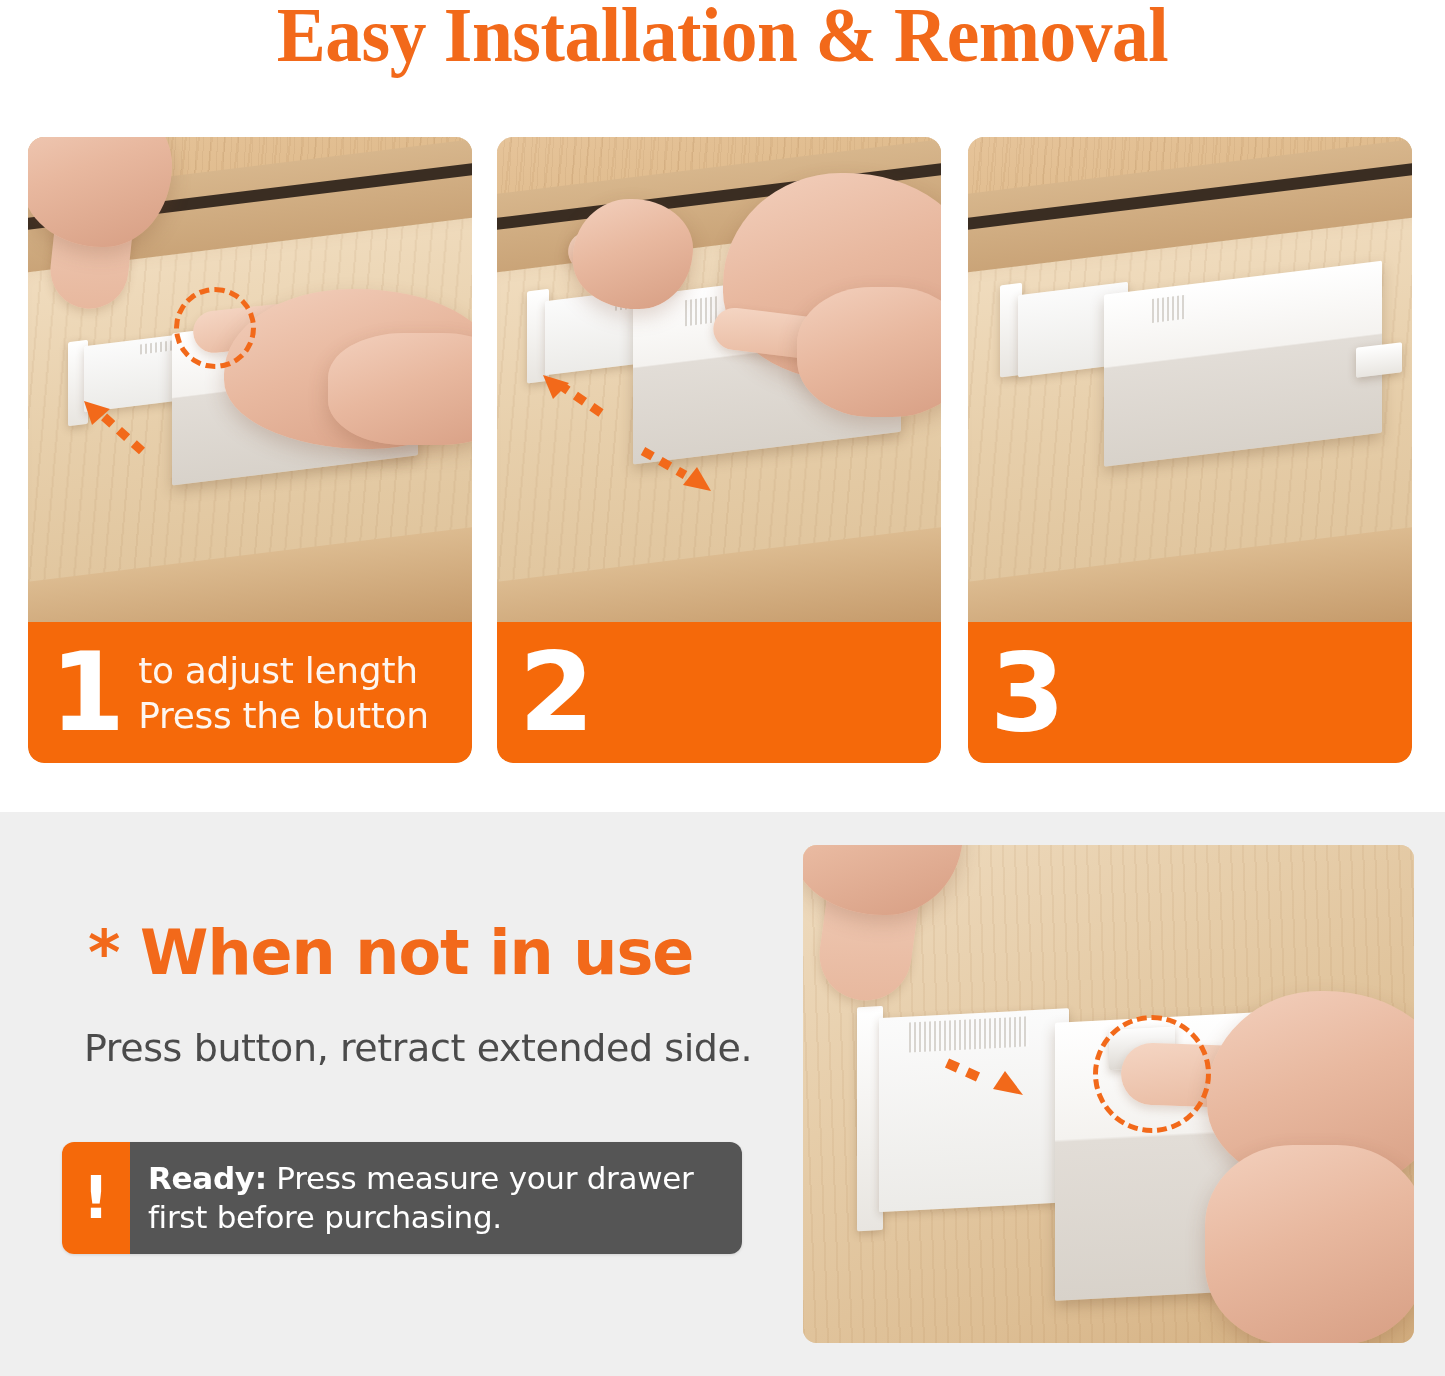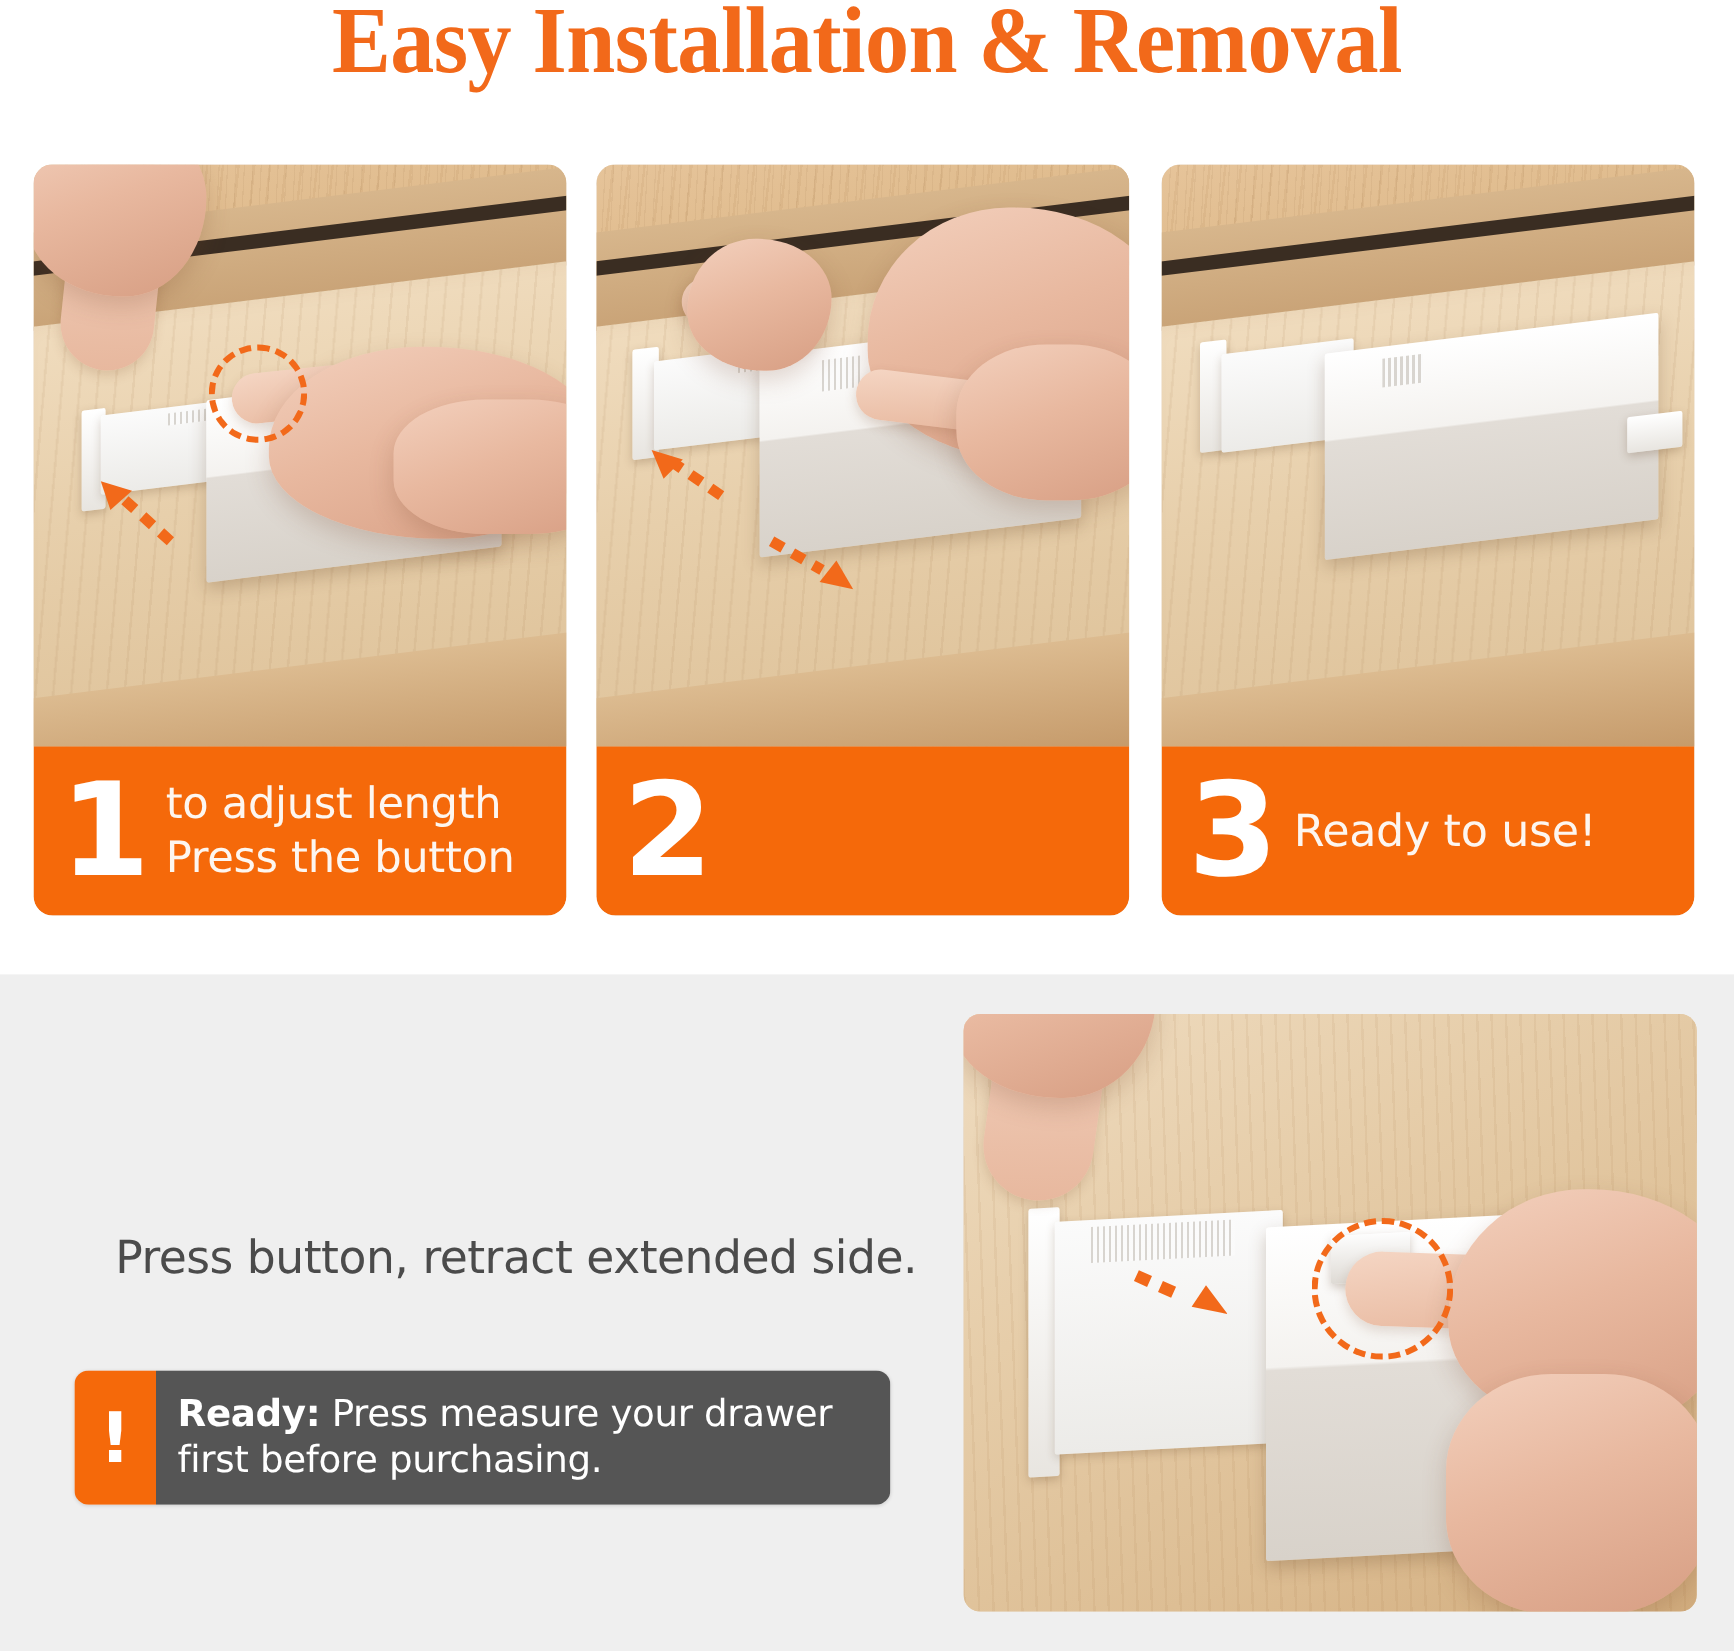--- a/index.html
+++ b/index.html
@@ -225,21 +225,21 @@
     font-family: "DejaVu Sans", sans-serif;
     font-weight: bold;
     font-size: 62px;
     line-height: 70px;
     color: #F2691A;
     letter-spacing: -1px;
     white-space: nowrap;
   }
   .notuse-sub {
     position: absolute;
-    left: 96px;
+    left: 84px;
     top: 212px;
     font-family: "DejaVu Sans", sans-serif;
     font-weight: normal;
     font-size: 38px;
     line-height: 48px;
     color: #4b4b4b;
     letter-spacing: -0.4px;
     white-space: nowrap;
   }
 
@@ -401,30 +401,28 @@
         <div class="divider" style="left:32px; top:120px; width:400px; height:230px;">
           <div class="div-cap" style="left:0px; top:4px; width:22px; height:92px;"></div>
           <div class="div-rail" style="left:18px; top:16px; width:110px; height:82px;"></div>
           <div class="div-body" style="left:104px; top:26px; width:278px; height:172px;"></div>
           <div class="ridges" style="left:152px; top:36px; width:34px; height:24px;"></div>
           <div class="div-cap" style="left:356px; top:110px; width:46px; height:30px;"></div>
         </div>
       </div>
       <div class="caption single">
         <div class="step-num">3</div>
-        <div class="step-text">
-          <div>Ready to use!</div>
-        </div>
       </div>
     </div>
 
   </div>
 
   <div class="gray-section">
 
+    <div class="notuse-head">* When not in use</div>
     <div class="notuse-sub">Press button, retract extended side.</div>
 
     <div class="note-box">
       <div class="note-badge">!</div>
       <div class="note-body">
         <div class="note-text"><b>Ready:</b><span> Press measure your drawer first before purchasing.</span></div>
       </div>
     </div>
 
     <div class="retract-photo">

